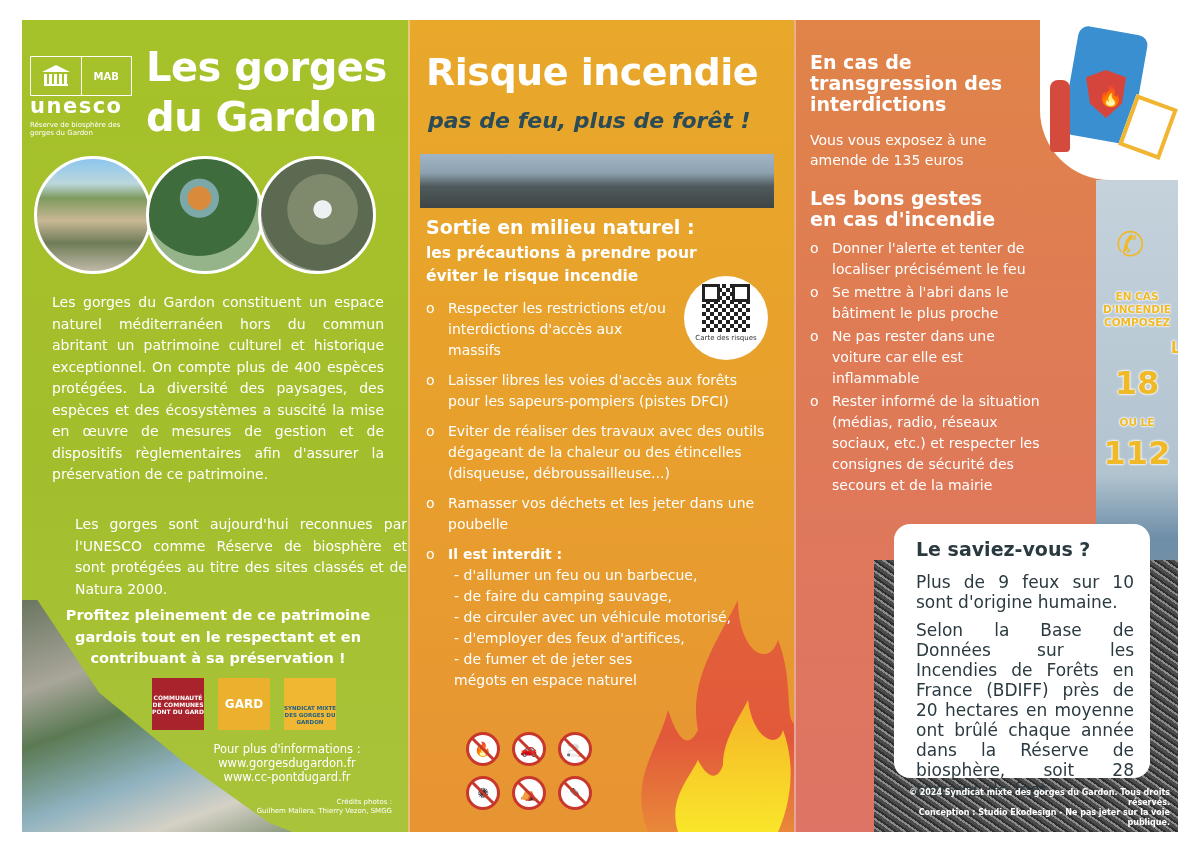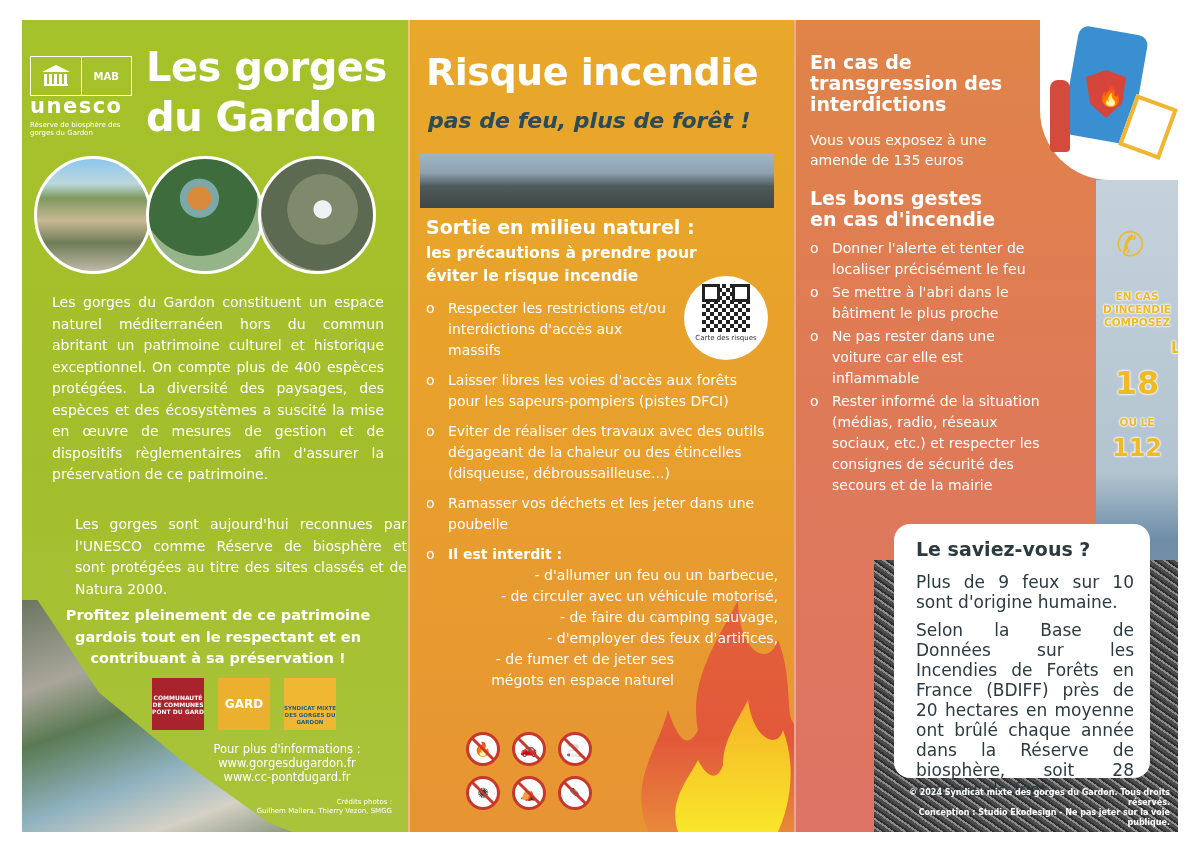--- a/index.html
+++ b/index.html
@@ -67,21 +67,21 @@
   .qr-code:before { left:0; top:0; }
   .qr-code:after { right:0; top:0; }
   .qr-label { position:absolute; left:0; top:58px; width:84px; text-align:center; font-size:7px; line-height:8px; color:#333; }
 
   .blist { position:absolute; margin:0; padding:0; list-style:none; color:#fff; }
   .blist li { position:relative; padding-left:22px; font-size:14px; line-height:21px; margin-bottom:9px; }
   .blist li .bul { position:absolute; left:0; top:0; }
   .mid-list { left:18px; top:278px; width:352px; }
   .mid-list li.narrow { width:230px; }
   .forbid-lines { margin:0; padding:0; list-style:none; }
-  .forbid-lines li { padding-left:6px; margin:0;text-align:right; }
+  .forbid-lines li { padding-left:6px; margin:0; }
 
   .flame { position:absolute; left:220px; top:560px; width:200px; height:252px; }
   .icons-grid { position:absolute; left:58px; top:712px; display:grid; grid-template-columns:repeat(3,34px); gap:10px 12px; }
   .noicon { width:28px; height:28px; border-radius:50%; border:3px solid #c8372c; background:#fff; position:relative; display:flex; align-items:center; justify-content:center; font-size:14px; color:#222; }
   .noicon:after { content:""; position:absolute; left:50%; top:-2px; width:3px; height:32px; background:#c8372c; transform:translateX(-50%) rotate(-45deg); }
 
   
   .rh { position:absolute; color:#fff; font-weight:bold; }
   .trans-h { left:16px; top:32px; font-size:19px; line-height:21px; }
   .trans-p { position:absolute; left:16px; top:110px; color:#fff; font-size:14px; line-height:20px; }
@@ -95,21 +95,21 @@
   .extinguisher { position:absolute; left:10px; top:60px; width:20px; height:72px; background:#d44a3d; border-radius:8px 8px 4px 4px; }
   .clipboard { position:absolute; left:86px; top:80px; width:36px; height:46px; background:#fff; border:4px solid #f0b632; transform:rotate(20deg); }
   .photo-strip { position:absolute; left:302px; top:160px; width:82px; height:652px;
      background:linear-gradient(180deg,#c5d2dc 0%,#b2c4d0 45%,#6e8ea8 55%,#7f92a0 70%,#4f5653 100%); }
   .phone-icon { position:absolute; left:322px; top:204px; font-size:34px; color:#efb928; }
   .emerg { position:absolute; left:302px; width:82px; text-align:center; color:#efb928; font-weight:bold; text-shadow:0 0 2px #fff,0 0 2px #fff,0 0 3px #fff; }
   .em1 { top:270px; font-size:10.5px; line-height:13px; }
   .em2 { top:319px; font-size:15px;margin-left:44px; }
   .em3 { top:344px; font-size:32px; }
   .em4 { top:396px; font-size:10.5px; }
-  .em5 { top:414px; font-size:24px;text-align:center; }
+  .em5 { top:414px; font-size:32px;text-align:center; }
   .rock-bottom { position:absolute; left:80px; top:540px; width:304px; height:272px;
      background:repeating-linear-gradient(35deg,#4b4b4b 0 3px,#8a8a8a 3px 5px,#2f2f2f 5px 7px); }
   .saviez { position:absolute; left:100px; top:504px; width:256px; height:254px; background:#fff; border-radius:16px; }
   .saviez h3 { margin:0; position:absolute; left:22px; top:14px; color:#2b3a40; font-size:19px; font-weight:bold; }
   .saviez p { position:absolute; left:22px; width:218px; margin:0; color:#2b3a40; font-size:17px; line-height:20px; text-align:justify; }
   .sv1 { top:48px; }
   .sv2 { top:96px; }
   .copyright { position:absolute; left:90px; top:768px; width:286px; text-align:right; color:#fff; font-size:8px; line-height:10px; font-weight:bold; }
 </style>
 </head>
@@ -184,22 +184,22 @@
       <div class="qr-label">Carte des risques</div>
     </div>
     <ul class="blist mid-list">
       <li class="narrow"><span class="bul">o</span><span>Respecter les restrictions et/ou interdictions d'accès aux massifs</span></li>
       <li style="width:290px"><span class="bul">o</span><span>Laisser libres les voies d'accès aux forêts pour les sapeurs-pompiers (pistes DFCI)</span></li>
       <li><span class="bul">o</span><span>Eviter de réaliser des travaux avec des outils dégageant de la chaleur ou des étincelles (disqueuse, débroussailleuse...)</span></li>
       <li><span class="bul">o</span><span>Ramasser vos déchets et les jeter dans une poubelle</span></li>
       <li><span class="bul">o</span><b>Il est interdit :</b>
         <ul class="forbid-lines">
           <li>- d'allumer un feu ou un barbecue,</li>
+          <li>- de faire du camping sauvage,</li>
           <li>- de circuler avec un véhicule motorisé,</li>
-          <li>- de faire du camping sauvage,</li>
           <li>- d'employer des feux d'artifices,</li>
           <li style="width:220px">- de fumer et de jeter ses mégots en espace naturel</li>
         </ul>
       </li>
     </ul>
     <div class="icons-grid">
       <div class="noicon">🔥</div>
       <div class="noicon">🚗</div>
       <div class="noicon">🚬</div>
       <div class="noicon">✺</div>

